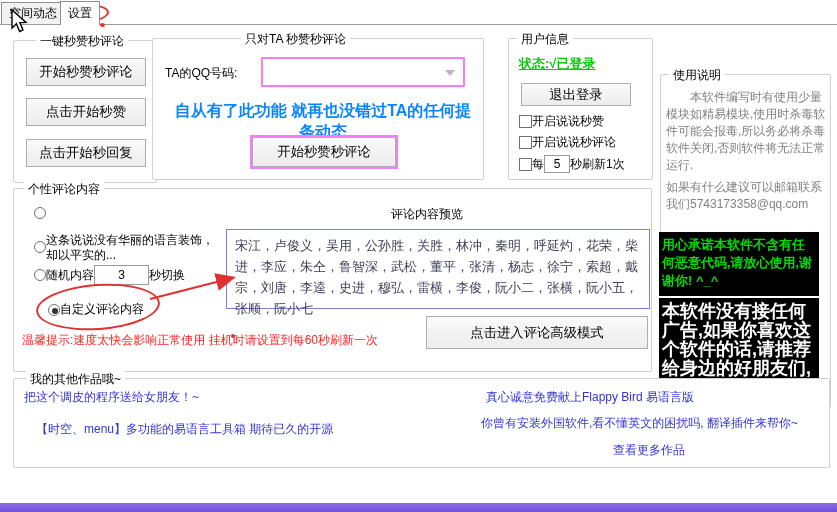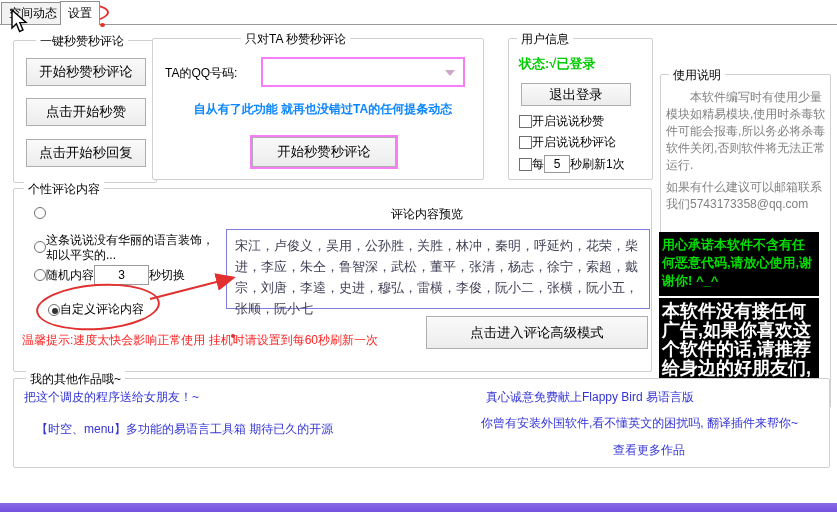--- a/index.html
+++ b/index.html
@@ -24,21 +24,21 @@
   
   .edit { background:#fff; border:1px solid #9a9a9a; text-align:center; }
   .combo { position:absolute; background:#fff; border:2px solid #f97df9; }
   .combo .arrow { position:absolute; right:8px; top:11px; width:0; height:0; border-left:5px solid transparent; border-right:5px solid transparent; border-top:6px solid #c9a9c9; }
   .cbrow { position:absolute; display:flex; align-items:center; white-space:nowrap; }
   .cbx { width:13px; height:13px; background:#fff; border:1px solid #707070; flex:0 0 auto; }
   .rad { width:12px; height:12px; border-radius:50%; background:#fff; border:1px solid #707070; flex:0 0 auto; position:relative; }
   .rad.on::after { content:""; position:absolute; left:3px; top:3px; width:6px; height:6px; border-radius:50%; background:#333; }
 
   
-  .blue-hint { color:#0a85ff; font-weight:bold; font-size:12px; }
+  .blue-hint { color:#0a85ff; font-weight:bold; font-size:16px; }
   .green-status { color:#00cc00; font-weight:bold; font-size:13px; }
   .red-warn { color:#ff2222; font-size:12px; }
   .gray-text { color:#828282; line-height:17px; }
   .link { color:#3434d6; cursor:pointer; white-space:nowrap; }
   .abs { position:absolute; }
 
   
   .preview-box { position:absolute; border:1px solid #7e7ee0; background:#fff; color:#3f3f55; font-size:13px; line-height:21px; padding:5px 8px; }
 
   
@@ -81,21 +81,21 @@
     <div class="combo" style="left:108px; top:18px; width:204px; height:30px;">
       <span></span>
       <span class="arrow"></span>
     </div>
     <div class="abs blue-hint" style="left:20px; top:62px; width:300px; text-align:center;">自从有了此功能 就再也没错过TA的任何提条动态</div>
     <button class="btn magenta" style="left:99px; top:98px; width:144px; height:30px;">开始秒赞秒评论</button>
   </div>
 
   <div class="gb" style="left:508px; top:38px; width:145px; height:142px;padding-left:26px;">
     <div class="gb-title" style="left:8px;">用户信息</div>
-    <div class="abs green-status" style="left:10px; top:16px;">状态:√已登录</div>
+    <div class="abs green-status" style="left:10px; top:16px;text-decoration:underline;">状态:√已登录</div>
     <button class="btn" style="left:12px; top:44px; width:110px; height:23px;">退出登录</button>
     <div class="cbrow" style="left:10px; top:74px;">
       <span class="cbx"></span>
       <span>开启说说秒赞</span>
     </div>
     <div class="cbrow" style="left:10px; top:95px;">
       <span class="cbx"></span>
       <span>开启说说秒评论</span>
     </div>
     <div class="cbrow" style="left:10px; top:116px;">

